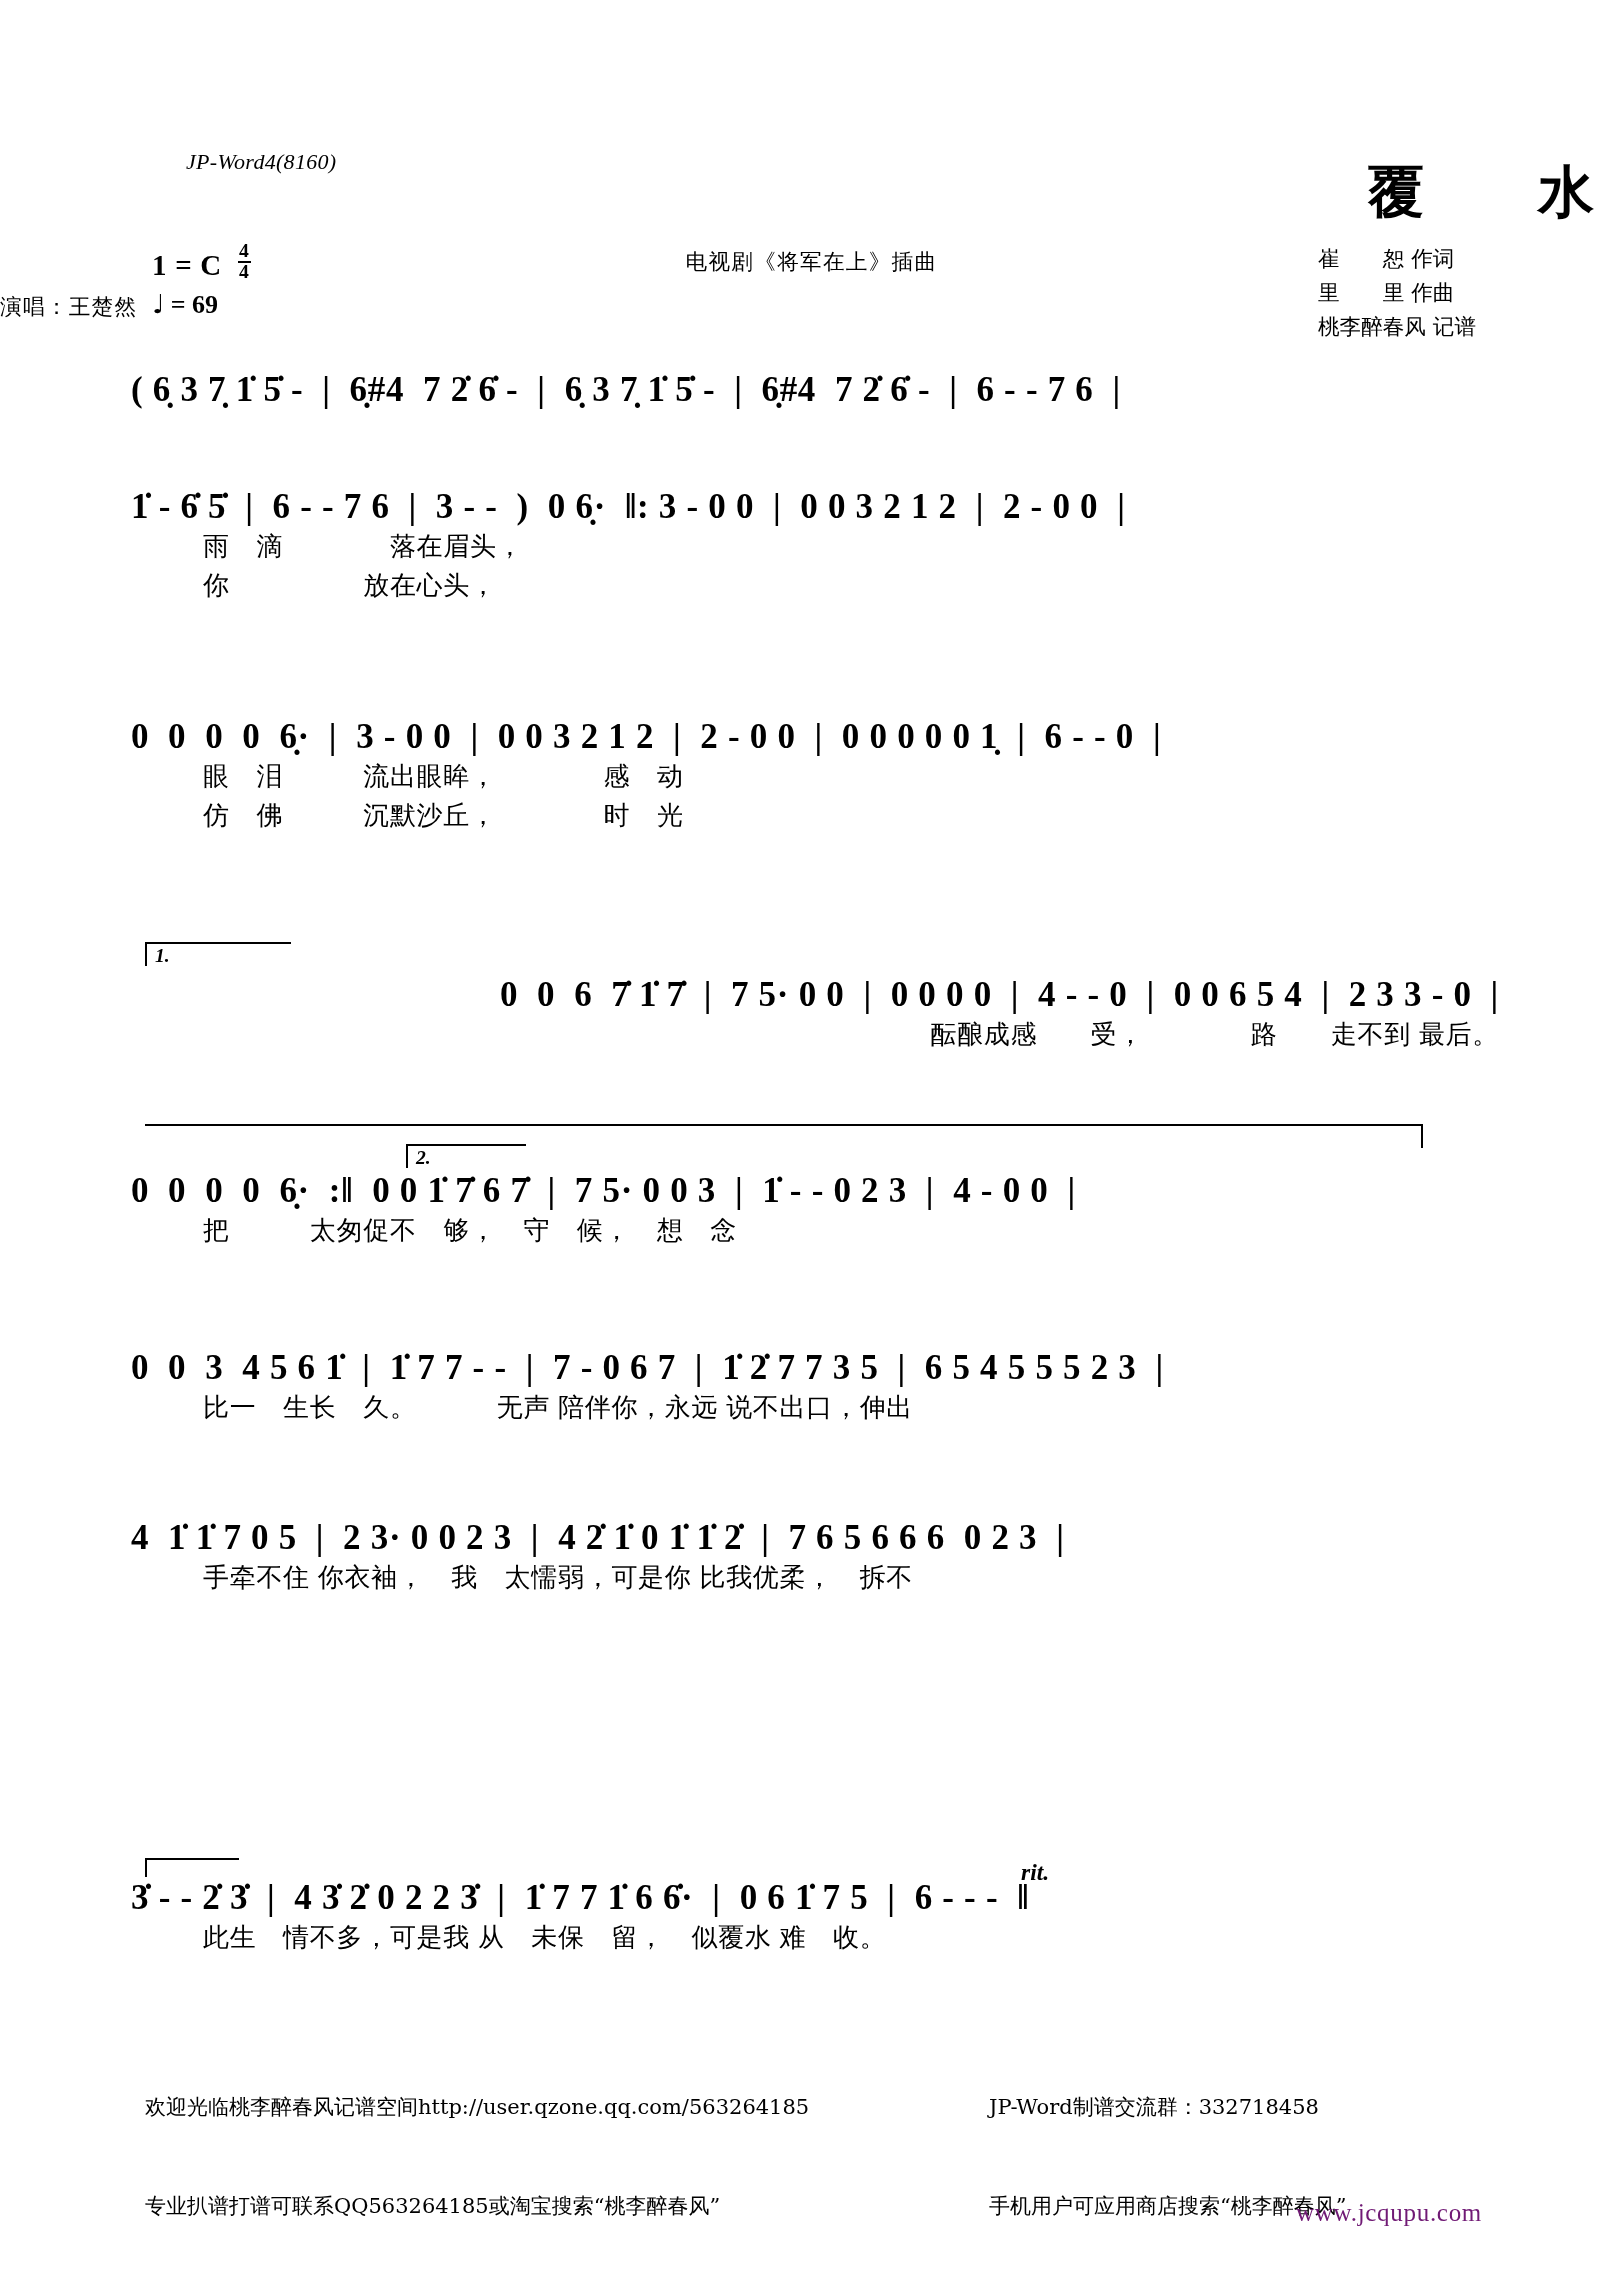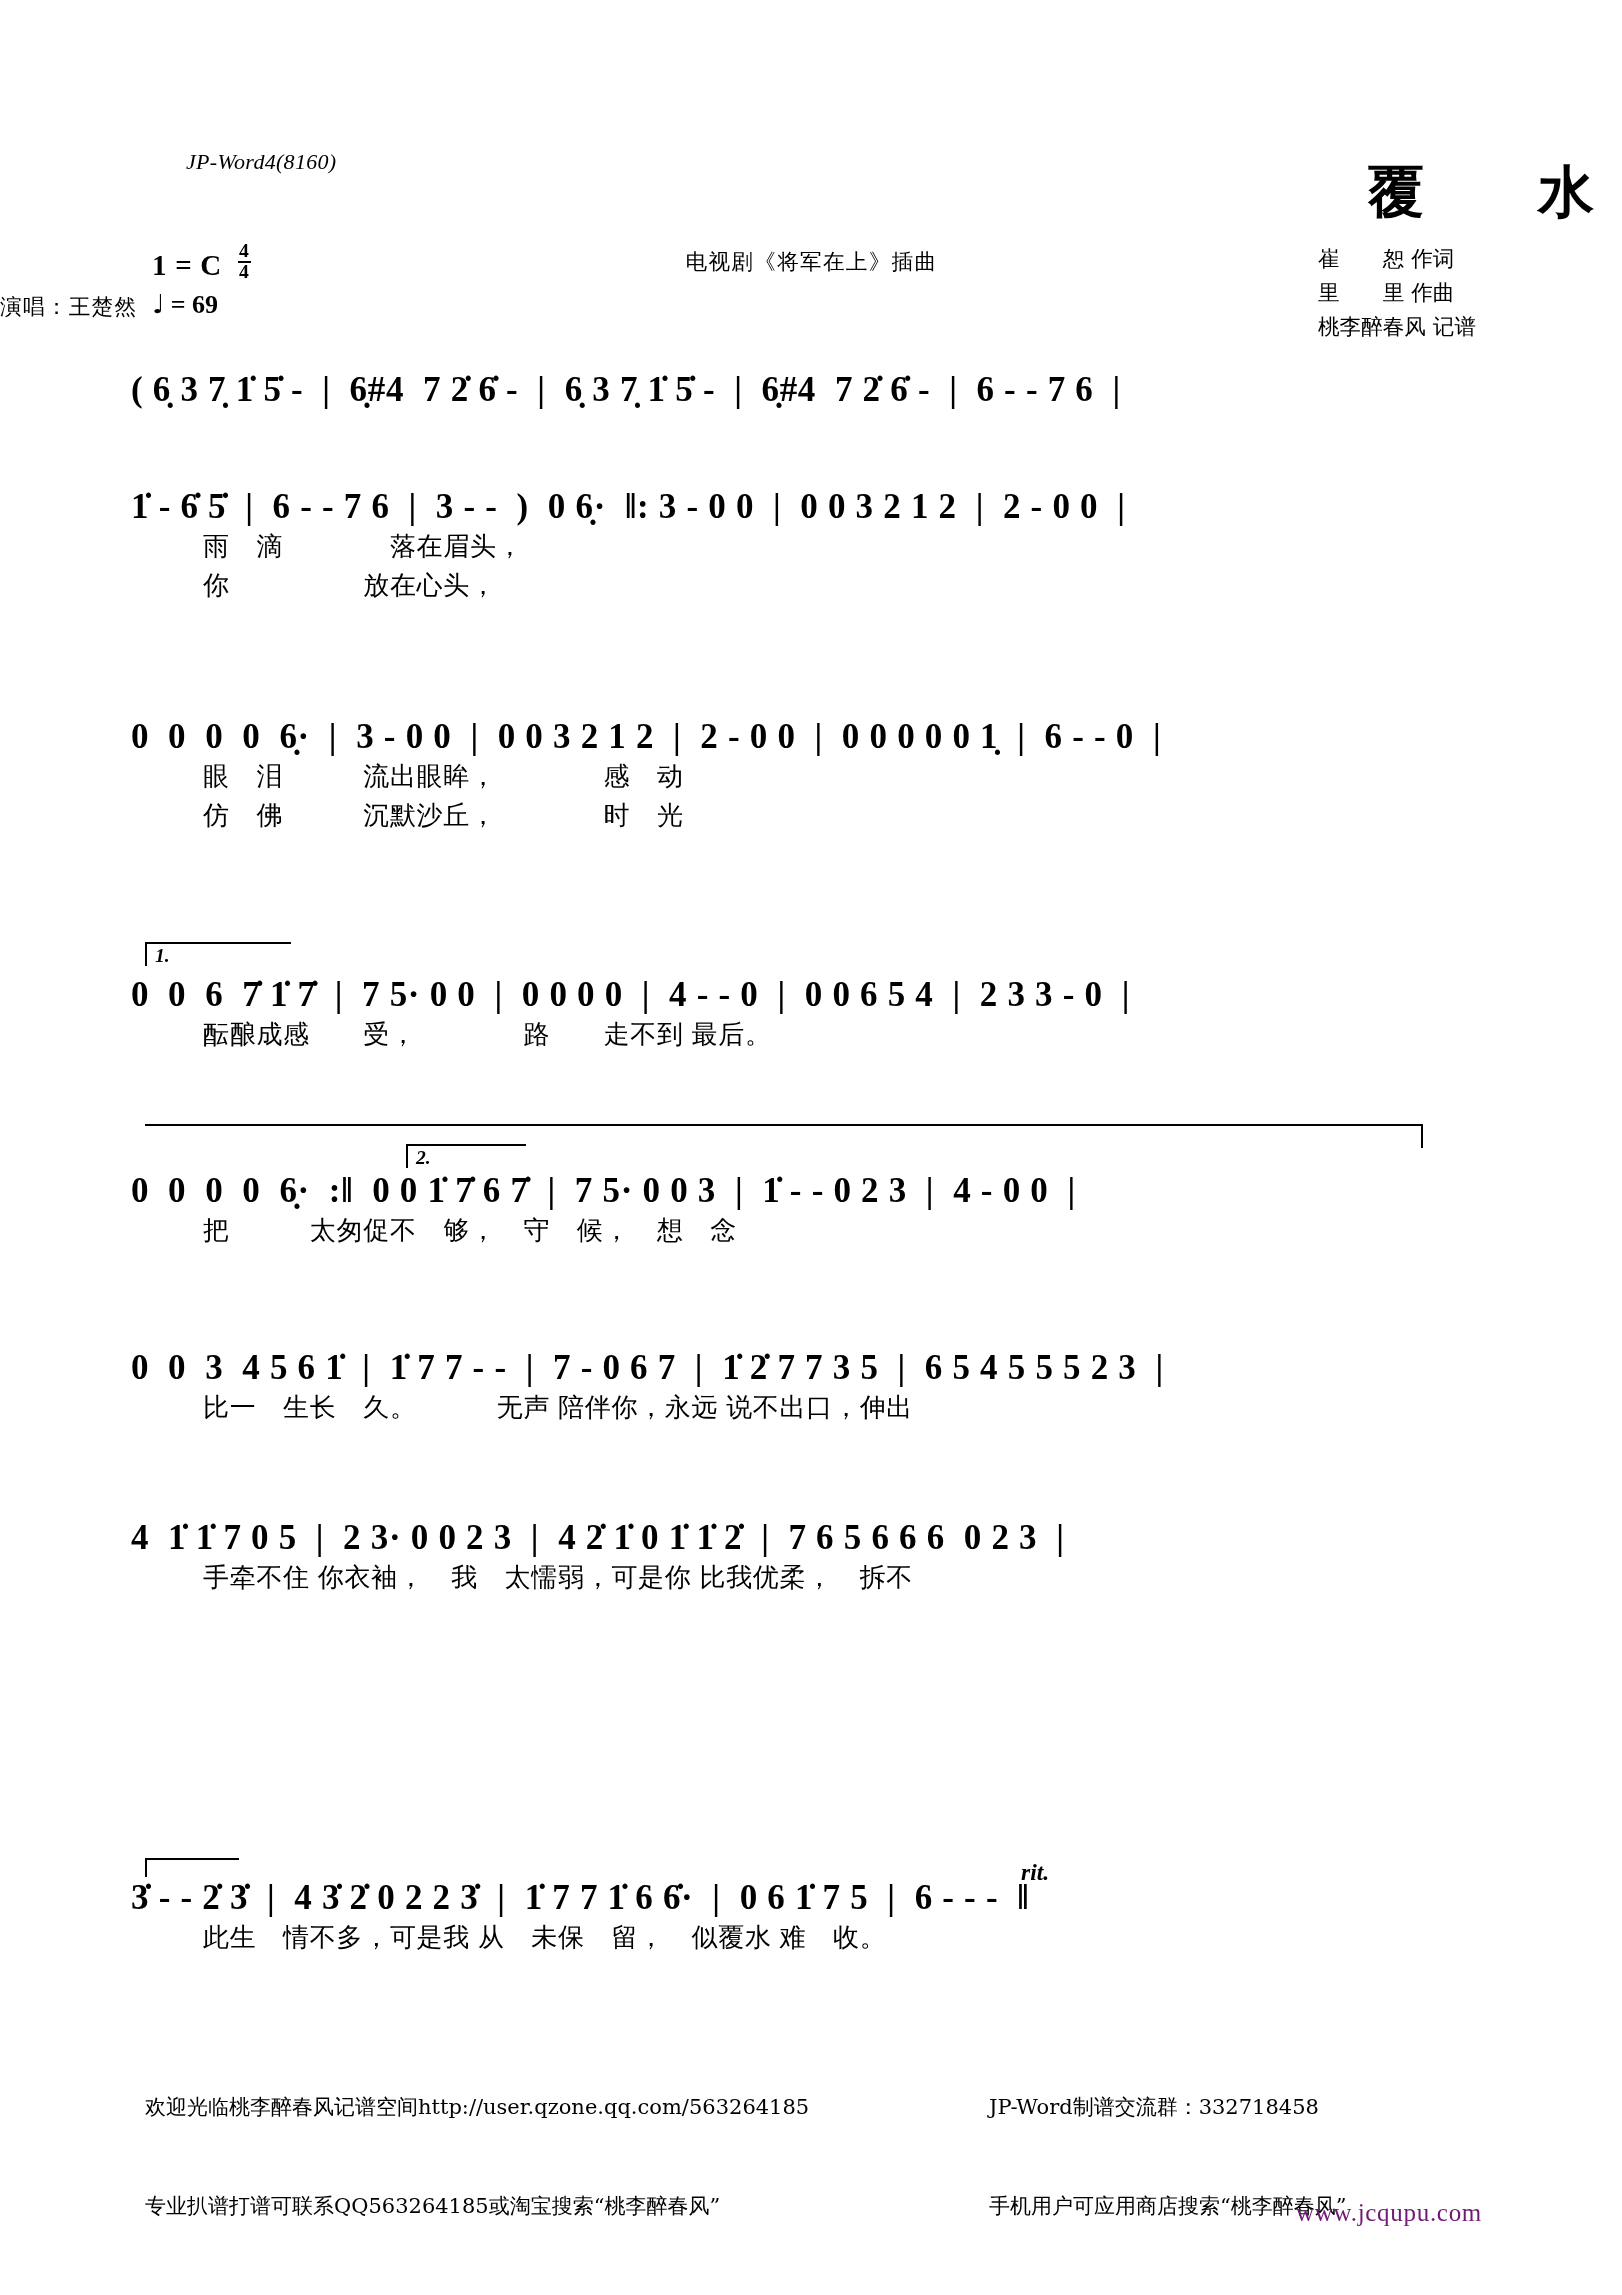--- a/index.html
+++ b/index.html
@@ -221,21 +221,21 @@
 
   <div class="system" style="top: 717px;">
     <div class="notes">0  0  0  0  6̣·  |  3 - 0 0  |  0 0 3 2 1 2  |  2 - 0 0  |  0 0 0 0 0 1̣  |  6 - - 0  |</div>
     <div class="lyr lyr-indent">眼　泪　　　流出眼眸，　　　　感　动</div>
     <div class="lyr lyr-indent">仿　佛　　　沉默沙丘，　　　　时　光</div>
   </div>
 
   <div class="ending" style="left: 145px; top: 942px; width: 144px;">
     <span class="lbl">1.</span>
   </div>
-  <div class="system" style="top: 975px;">
+  <div class="system" style="top: 975px; text-align: right;">
     <div class="notes">0  0  6  7̇ 1̇ 7̇  |  7 5· 0 0  |  0 0 0 0  |  4 - - 0  |  0 0 6 5 4  |  2 3 3 - 0  |</div>
     <div class="lyr lyr-indent">酝酿成感　　受，　　　　路　　走不到 最后。</div>
   </div>
 
   <div class="ending" style="left: 145px; top: 1124px; width: 1276px; border-left: none; border-right: 2px solid #000;"></div>
   <div class="ending" style="left: 406px; top: 1144px; width: 118px;">
     <span class="lbl">2.</span>
   </div>
   <div class="system" style="top: 1171px;">
     <div class="notes">0  0  0  0  6̣·  :‖  0 0 1̇ 7̇ 6 7̇  |  7 5· 0 0 3  |  1̇ - - 0 2 3  |  4 - 0 0  |</div>

